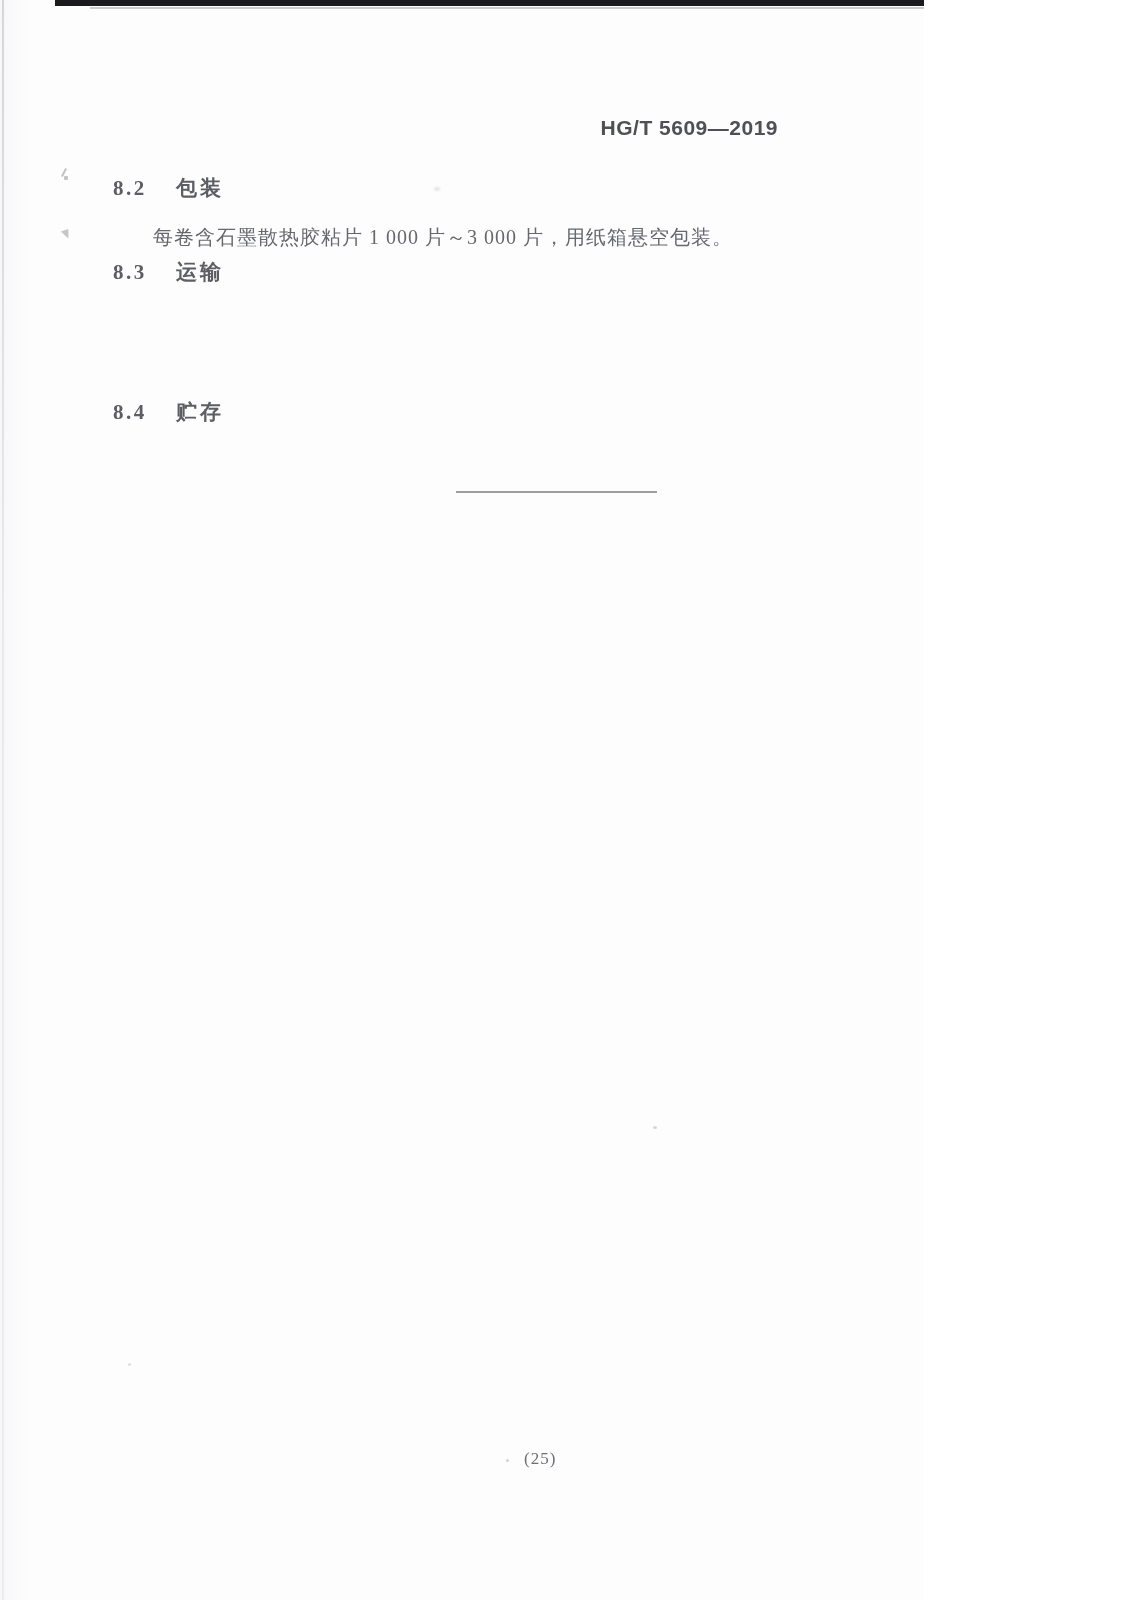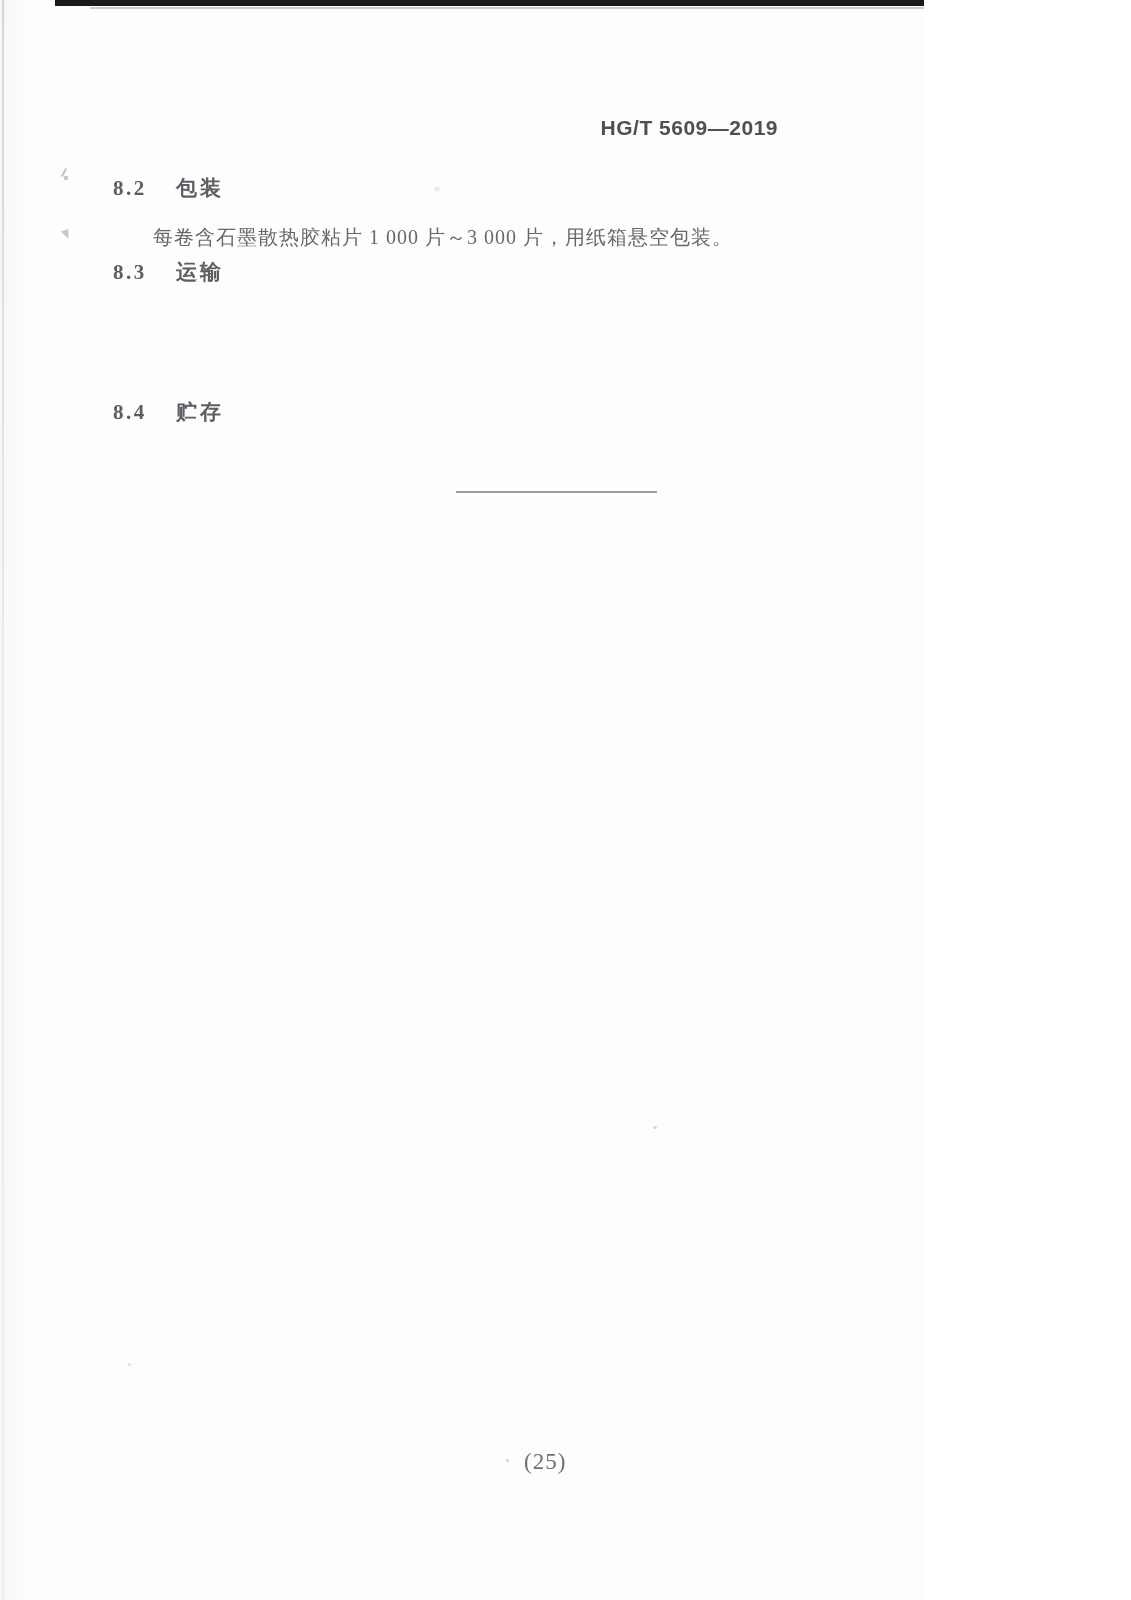--- a/index.html
+++ b/index.html
@@ -68,21 +68,21 @@
 
   
   .end-divider {
     position: absolute; top: 491px; left: 456px; width: 201px; height: 2px;
     background: #8a8c90; opacity: .85;
   }
 
   
   .footer-center {
     position: absolute; top: 1449px; left: 524px;
-    font-size: 23px; letter-spacing: 1px; color: #6d6f74;
+    font-size: 17px; letter-spacing: 1px; color: #6d6f74;
   }
   .footer-right {
     position: absolute; top: 1451px; left: 969px;
     font-size: 18px; color: #7a7c80;
   }
 
   
   .artifact { position: absolute; pointer-events: none; }
   .a1 { top: 168px; left: 59px; width: 10px; height: 14px; opacity: .55; }
   .a1::before {

